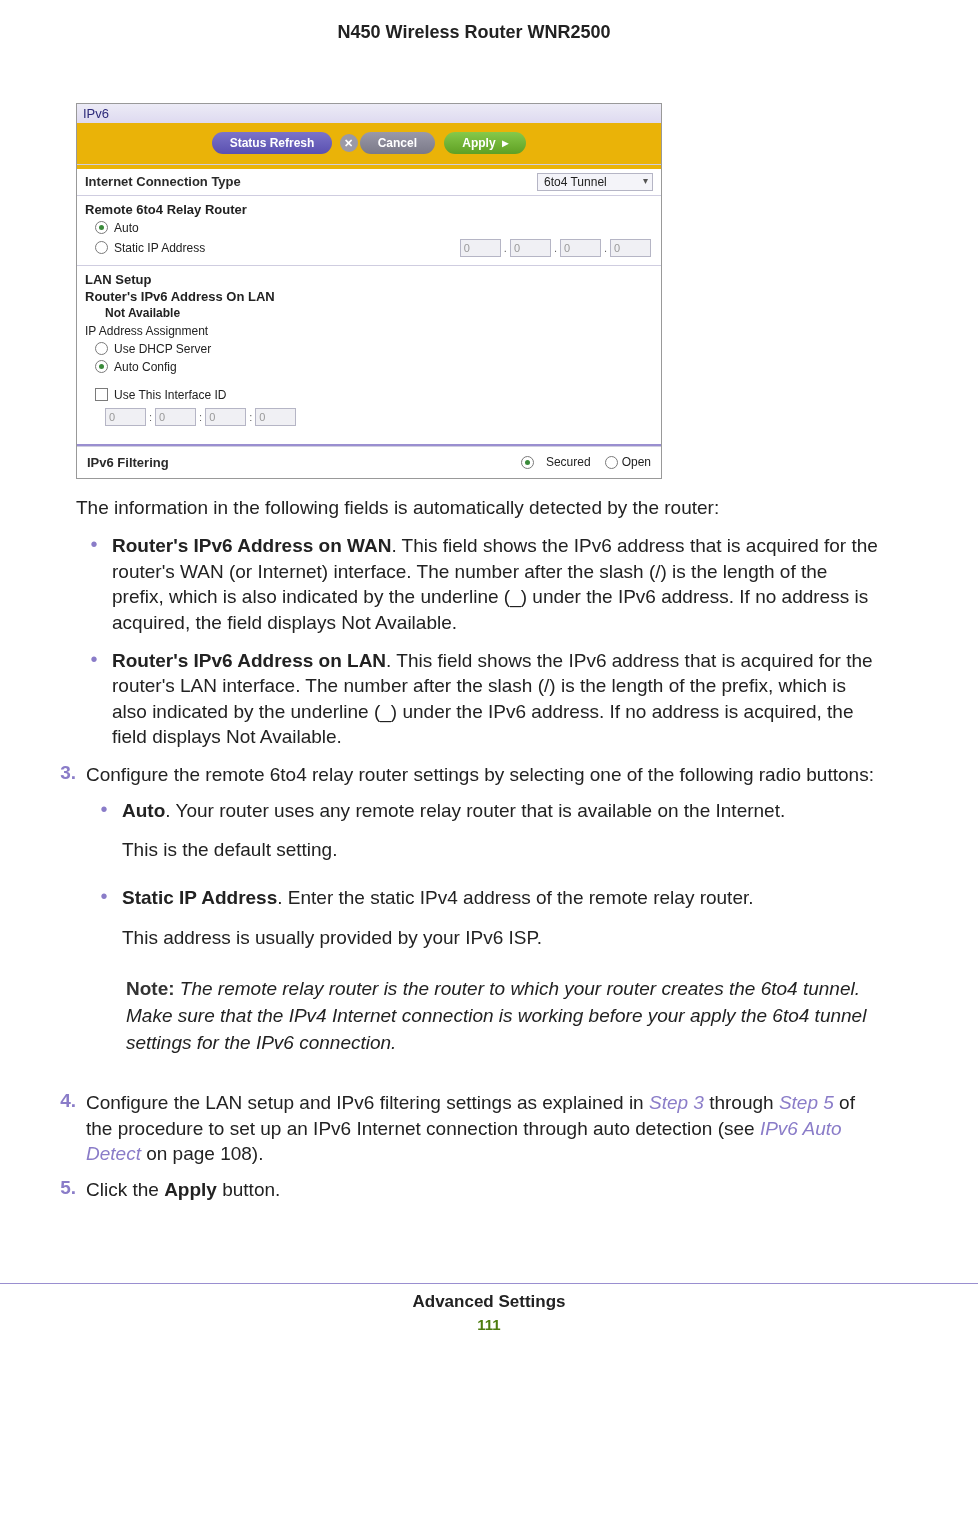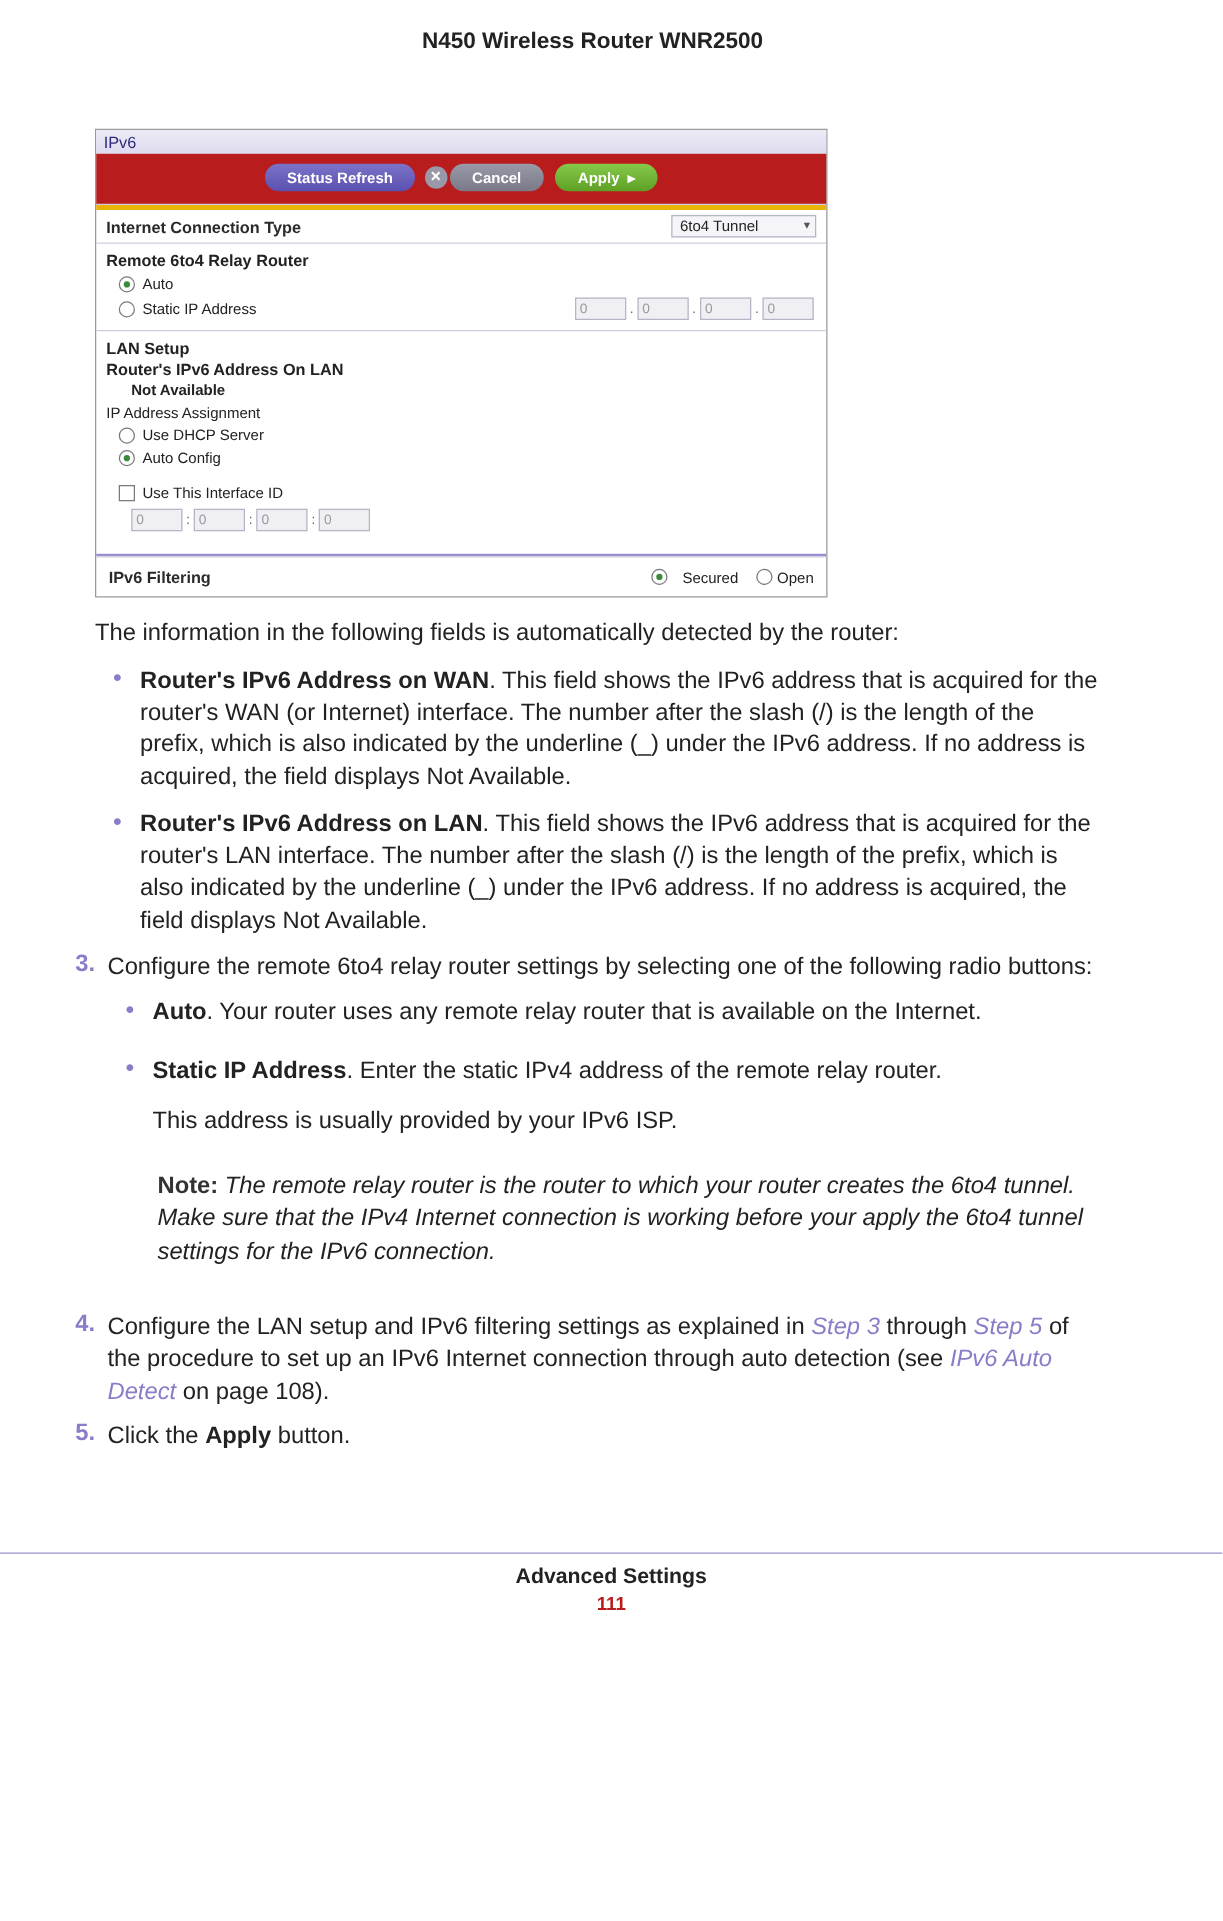--- a/index.html
+++ b/index.html
@@ -34,21 +34,21 @@
   }
   .shot-head {
     background: linear-gradient(#ecebf6, #dedaf0);
     padding: 2px 6px;
     font-size: 13px;
     color: #2d2a7a;
   }
   .shot-buttons {
     text-align: center;
     padding: 8px 0 10px 0;
-    background: #b91c1c;
+    background: #eab308;
     border-bottom: 1px solid #cfcde0;
   }
   .btn {
     display: inline-block;
     color: #fff;
     font-size: 12px;
     font-weight: bold;
     padding: 4px 18px;
     border-radius: 12px;
     margin: 0 2px;
@@ -224,21 +224,21 @@
     margin: 80px 0 8px 0;
   }
   .footer-title {
     text-align: center;
     font-weight: bold;
     font-size: 17px;
     margin-bottom: 4px;
   }
   .footer-page {
     text-align: center;
-    color: #b91c1c;
+    color: #4d7c0f;
     font-size: 15px;
     font-weight: bold;
   }
 </style>
 </head>
 <body>
 
 <div class="page">
   <div class="header-title">N450 Wireless Router WNR2500</div>
 
@@ -340,20 +340,21 @@
   <div class="num-step">
     <span class="step-num">3.</span>
     <div class="step-body">
       <span>Configure the remote 6to4 relay router settings by selecting one of the following radio buttons:</span>
 
       <div class="sub-bullets">
         <div class="sub-bullet">
           <span class="bullet-mark">•</span>
           <div class="bullet-body">
             <p><span class="bold">Auto</span><span>. Your router uses any remote relay router that is available on the Internet.</span></p>
+            <p>This is the default setting.</p>
           </div>
         </div>
         <div class="sub-bullet">
           <span class="bullet-mark">•</span>
           <div class="bullet-body">
             <p><span class="bold">Static IP Address</span><span>. Enter the static IPv4 address of the remote relay router.</span></p>
             <p>This address is usually provided by your IPv6 ISP.</p>
           </div>
         </div>
       </div>

